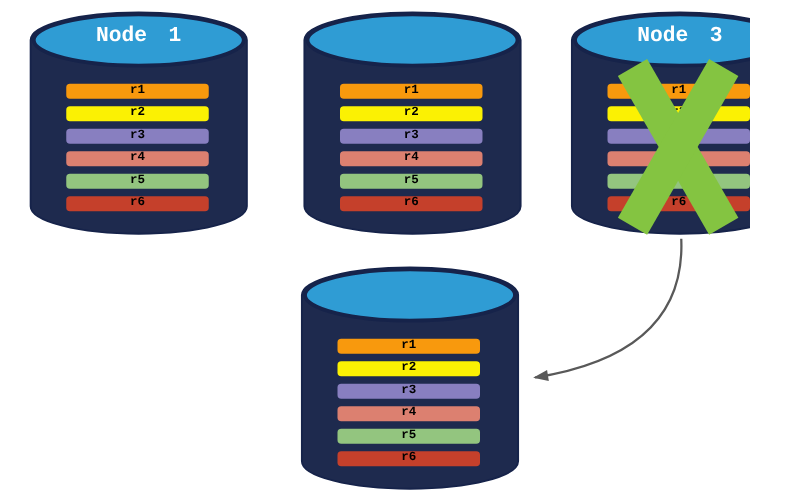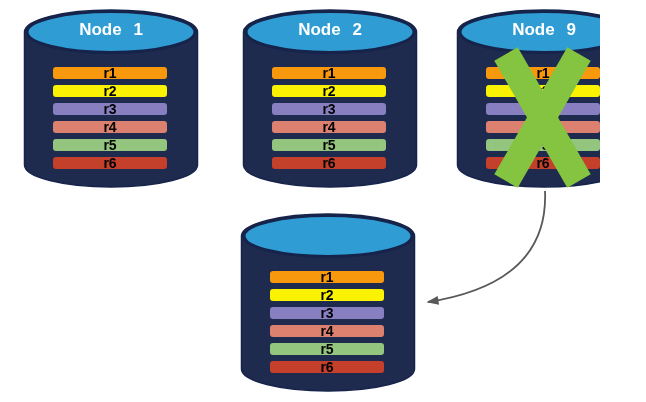--- a/index.html
+++ b/index.html
@@ -1,37 +1,37 @@
 <!DOCTYPE html>
 <html style="--background: #FFFFFF; --cylinder-body: #1E2A4E; --cylinder-top: #2F9CD4; --cylinder-outline: #16234A; --node-label-text: #FFFFFF; --replica-label-text: #000000; --failure-x: #84C441; --arrow: #595959;"><head>
 <meta charset="utf-8">
 <style>
   html,body{margin:0;padding:0;background:#fff;}
   .canvas{
     position:relative;width:600px;height:402px;overflow:hidden;
     background:var(--background,#FFFFFF);
-    font-family:Liberation Sans, sans-serif;
+    font-family:Liberation Mono, monospace;
   }
   .node{position:absolute;width:176px;height:181px;}
   .pos-n1{left:23px;top:8px;}
   .pos-n2{left:242px;top:8px;}
   .pos-n3{left:456px;top:8px;}
   .pos-n4{left:240px;top:212px;}
   .cyl{position:absolute;left:0;top:0;width:176px;height:181px;}
   .cyl .body{fill:var(--cylinder-body,#1E2A4E);stroke:var(--cylinder-outline,#16234A);stroke-width:1.5;}
   .cyl .top{fill:var(--cylinder-top,#2F9CD4);stroke:var(--cylinder-outline,#16234A);stroke-width:3;}
   .node-title{
     position:absolute;top:12px;left:0;right:0;text-align:center;
     color:var(--node-label-text,#FFFFFF);font-weight:bold;font-size:17px;
     word-spacing:7px;
   }
   .replica-stack{position:absolute;left:30px;width:114px;top:59px;}
   .bar{
     height:12px;border-radius:3px;margin-bottom:6px;
-    text-align:center;font-size:14px;line-height:12px;font-weight:bold;
+    text-align:center;font-size:10px;line-height:12px;font-weight:bold;
     color:var(--replica-label-text,#000000);
   }
   .xmark{position:absolute;left:0;top:0;width:176px;height:181px;}
   .xmark line{stroke:var(--failure-x,#84C441);stroke-width:27;stroke-linecap:butt;}
   .arrow-layer{position:absolute;left:0;top:0;pointer-events:none;}
   .arrow-layer .curve{fill:none;stroke:var(--arrow,#595959);stroke-width:1.8;}
   .arrow-layer marker path{fill:var(--arrow,#595959);}
 </style>
 </head>
 <body>
@@ -59,21 +59,20 @@
   <div class="bar" style="background: rgb(197, 64, 43);">r6</div>
 </div>
   </div>
 
   <div class="node pos-n2">
   <svg class="cyl" viewBox="0 0 176 181" aria-hidden="true">
     <path class="body" d="M1.5,24 A86.5,22 0 0 1 174.5,24 L174.5,157 A86.5,22 0 0 1 1.5,157 Z"></path>
     <ellipse class="top" cx="88" cy="24" rx="84" ry="20.5"></ellipse>
   </svg>
 
-    <div class="node-title">Node 2</div>
     <div class="replica-stack">
   <div class="bar" style="background: rgb(248, 153, 13);">r1</div>
 
   <div class="bar" style="background: rgb(251, 241, 3);">r2</div>
 
   <div class="bar" style="background: rgb(136, 127, 192);">r3</div>
 
   <div class="bar" style="background: rgb(220, 128, 112);">r4</div>
 
   <div class="bar" style="background: rgb(147, 197, 127);">r5</div>
@@ -81,21 +80,21 @@
   <div class="bar" style="background: rgb(197, 64, 43);">r6</div>
 </div>
   </div>
 
   <div class="node pos-n3">
   <svg class="cyl" viewBox="0 0 176 181" aria-hidden="true">
     <path class="body" d="M1.5,24 A86.5,22 0 0 1 174.5,24 L174.5,157 A86.5,22 0 0 1 1.5,157 Z"></path>
     <ellipse class="top" cx="88" cy="24" rx="84" ry="20.5"></ellipse>
   </svg>
 
-    <div class="node-title">Node 9</div>
+    <div class="node-title">Node 3</div>
     <div class="replica-stack">
   <div class="bar" style="background: rgb(248, 153, 13);">r1</div>
 
   <div class="bar" style="background: rgb(251, 241, 3);">r2</div>
 
   <div class="bar" style="background: rgb(136, 127, 192);">r3</div>
 
   <div class="bar" style="background: rgb(220, 128, 112);">r4</div>
 
   <div class="bar" style="background: rgb(147, 197, 127);">r5</div>

